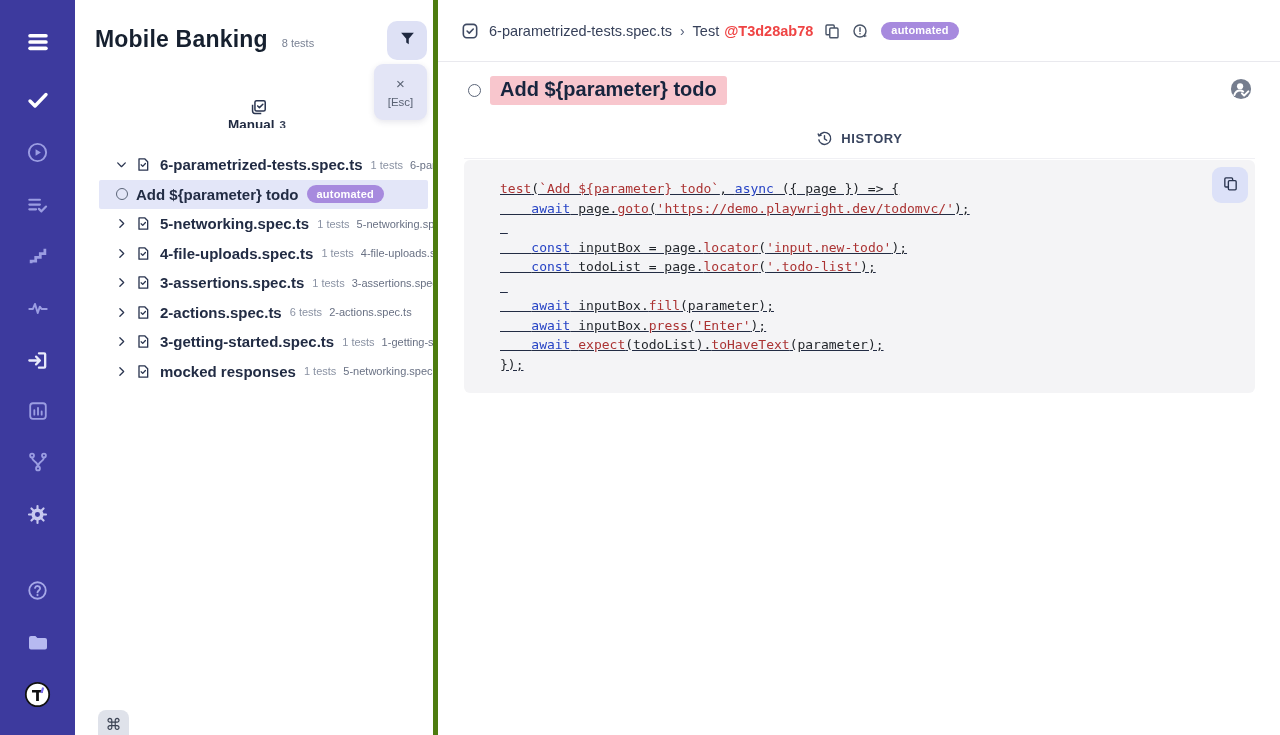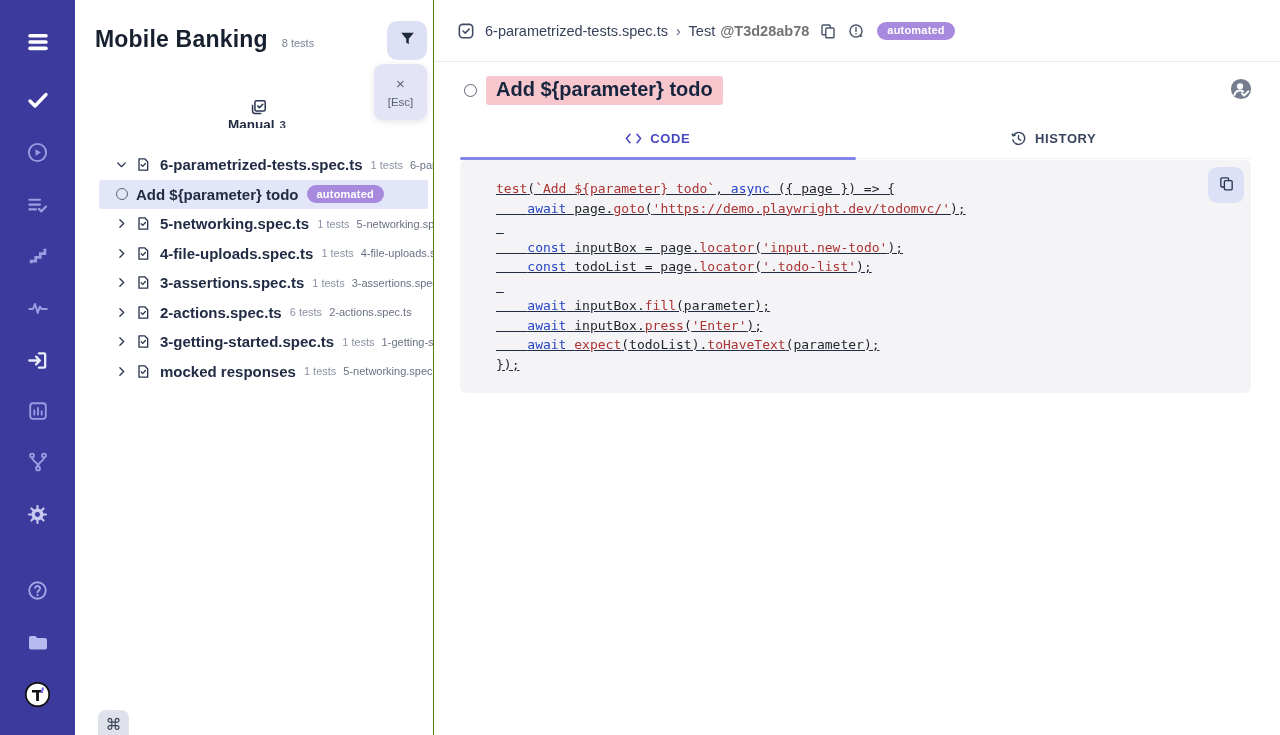--- a/index.html
+++ b/index.html
@@ -13,21 +13,21 @@
   .side-item svg{display:block;}
   .side-item[data-name="sidebar-item-menu"],
   .side-item[data-name="sidebar-item-tests"]{color:#ffffff;}
   .side-item[data-name="sidebar-item-signin"]{color:#e9eafb;}
   .side-item[data-name="sidebar-item-settings"]{color:#c8c9f0;}
   .side-item[data-name="sidebar-item-files"]{color:#b7baf1;}
   .side-item[data-name="sidebar-item-help"]{color:#a6a8e8;}
 
   
   .explorer{position:relative;width:358px;min-width:358px;height:735px;background:#fff;
-    border-right:1px solid #4d7c0f;overflow:hidden;}
+    border-right:5px solid #4d7c0f;overflow:hidden;}
   .exp-head{position:absolute;left:20px;top:26px;display:flex;align-items:baseline;white-space:nowrap;}
   .exp-title{font-size:23px;font-weight:800;color:#16202f;letter-spacing:.2px;}
   .exp-count{margin-left:14px;font-size:11px;color:#7a8294;font-weight:400;}
   .filter-btn{position:absolute;right:6px;top:21px;width:40px;height:39px;border-radius:10px;
     background:#dee1f5;display:flex;align-items:center;justify-content:center;color:#1f2940;cursor:pointer;z-index:6;}
   .esc-pop{position:absolute;right:6px;top:64px;width:53px;height:56px;border-radius:9px;background:#e3e5f6;
     box-shadow:0 2px 6px rgba(40,40,90,.12);display:flex;flex-direction:column;align-items:center;
     justify-content:center;z-index:6;color:#5a6374;}
   .esc-x{font-size:15px;line-height:16px;cursor:pointer;}
   .esc-k{font-size:11.5px;margin-top:4px;}
@@ -55,21 +55,21 @@
     color:#3c4454;font-size:16px;display:flex;align-items:flex-start;justify-content:center;padding-top:5px;
     box-sizing:border-box;cursor:pointer;}
 
   
   .main{position:relative;flex:1;height:735px;background:#fff;overflow:hidden;}
   .topbar{position:absolute;left:0;top:0;width:100%;height:62px;border-bottom:1px solid #e9e9ee;
     display:flex;align-items:center;box-sizing:border-box;padding:0 16px 0 22px;}
   .crumb{display:flex;align-items:center;white-space:nowrap;color:#37415a;font-size:14.5px;}
   .crumb .ci{display:flex;color:#3f4a63;margin-right:9px;}
   .crumb .sep{margin:0 8px;color:#55607a;font-size:14px;}
-  .crumb .cid{font-weight:800;color:#737373;margin-left:5px;}
+  .crumb .cid{font-weight:800;color:#ef4444;margin-left:5px;}
   .crumb .mini{display:flex;color:#4a5568;margin-left:10px;cursor:pointer;}
   .crumb .badge{margin-left:12px;}
   .top-actions{margin-left:auto;display:flex;align-items:center;gap:8px;}
   .btn{background:#e1e4f9;border:none;border-radius:8px;height:32px;display:flex;align-items:center;
     font-family:inherit;font-size:13.5px;font-weight:700;color:#1f2940;padding:0 14px;cursor:pointer;}
   .btn .pi{display:flex;margin-right:7px;color:#1f2940;}
   .btn.more{width:38px;justify-content:center;font-size:15px;letter-spacing:1px;padding:0;}
 
   .title-row{position:absolute;left:30px;top:76px;display:flex;align-items:center;}
   .title-row .circ{width:13px;height:13px;border:1.6px solid #5b6578;border-radius:50%;box-sizing:border-box;flex:none;}
@@ -414,28 +414,20 @@
     <span class="assignee" data-name="assignee-avatar">
       <svg width="22" height="22" viewBox="0 0 24 24">
         <circle cx="12" cy="12" r="11" fill="#757d8e"></circle>
         <circle cx="11" cy="9" r="3.4" fill="#fff"></circle>
         <path d="M4.8 18.6c1-3.4 3.6-4.9 6.2-4.9 1.2 0 2.4.3 3.4 1" fill="none" stroke="#fff" stroke-width="2.2" stroke-linecap="round"></path>
         <path d="M13 16.8l2.4 2.4 4.6-4.6" fill="none" stroke="#fff" stroke-width="2.2" stroke-linecap="round" stroke-linejoin="round"></path>
       </svg>
     </span>
 
     <div class="mtabs" data-name="detail-tabs">
-        <div class="mtab active" data-name="tab-code">
-          <span class="mi" data-name="code-icon">
-            <svg width="17" height="13" viewBox="0 0 24 16" fill="none" stroke="currentColor" stroke-width="2.2" stroke-linecap="round" stroke-linejoin="round">
-              <path d="M7 2L2 8l5 6M17 2l5 6-5 6"></path>
-            </svg>
-          </span>
-          <span data-name="tab-label">CODE</span>
-        </div>
         <div class="mtab" data-name="tab-history">
           <span class="mi" data-name="history-icon">
             <svg width="17" height="17" viewBox="0 0 24 24" fill="none" stroke="currentColor" stroke-width="2">
               <path d="M4.6 8a8.5 8.5 0 1 1-.8 5.2"></path>
               <path d="M2.8 4.8l1.5 3.6 3.6-1.3" stroke-linejoin="round"></path>
               <path d="M12 8v4.5l3 2" stroke-linecap="round"></path>
             </svg>
           </span>
           <span data-name="tab-label">HISTORY</span>
         </div>

